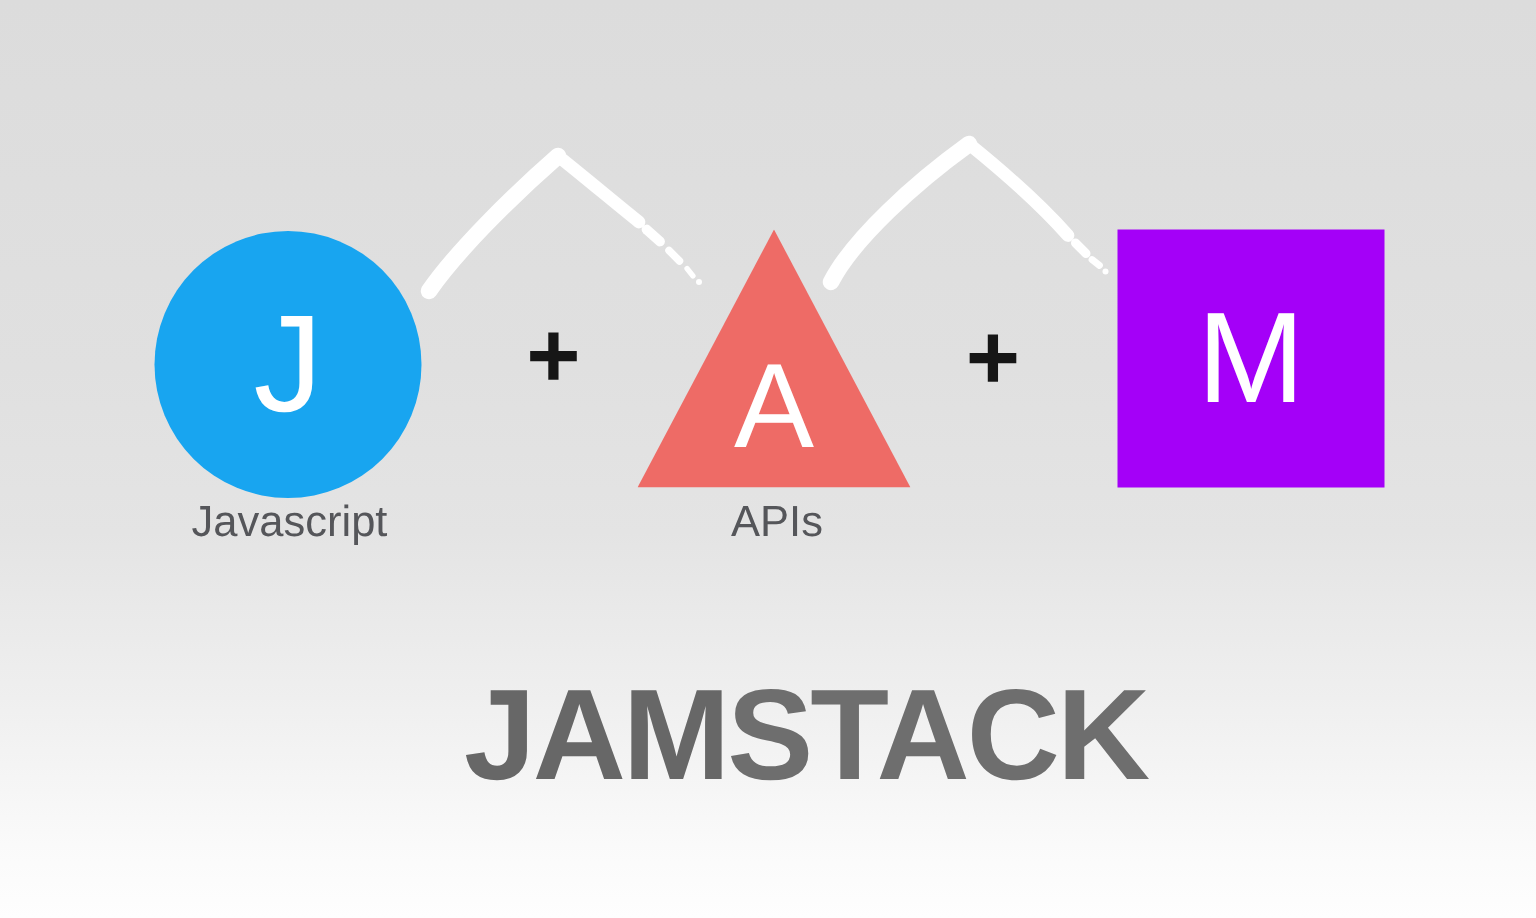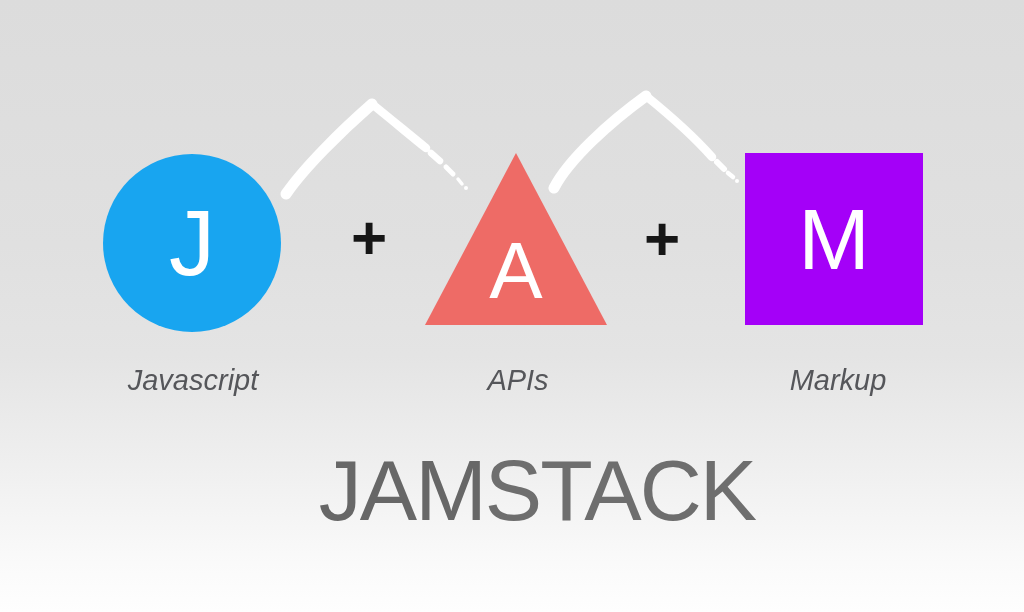--- a/index.html
+++ b/index.html
@@ -32,33 +32,33 @@
   .letter-m{font-size:86px;}
   
   .plus{
     position:absolute;transform:translate(-50%,-50%);
     font-size:62px;font-weight:700;color:#161616;line-height:1;
   }
   .plus-1{left:369px;top:238px;}
   .plus-2{left:662px;top:239px;}
   
   .shape-label{
-    position:absolute;top:364px;transform:translateX(-50%);
-    font-size:29px;color:#55565a;white-space:nowrap;font-style:italic;
+    position:absolute;top:332px;transform:translateX(-50%);
+    font-size:29px;color:#55565a;white-space:nowrap;
   }
   .label-javascript{left:193px;}
   .label-apis{left:518px;text-align:right;}
   .label-markup{left:838px;}
   
   .title{
     position:absolute;top:447px;left:537px;transform:translateX(-50%);
     font-size:86px;line-height:1;letter-spacing:-2px;color:#696969;white-space:nowrap;
   }
-  .title-bold{font-weight:400;color:#676767;}
-  .title-light{font-weight:400;color:#6e6e6e;text-align:right;}
+  .title-bold{font-weight:700;color:#676767;}
+  .title-light{font-weight:700;color:#6e6e6e;text-align:right;}
 </style>
 </head>
 <body>
 
 <div class="canvas">
 
   <svg class="connector-layer" width="1024" height="612" viewBox="0 0 1024 612" xmlns="http://www.w3.org/2000/svg">
 
     <path class="stroke" d="M286,194 C304,168 340,132 372,104" stroke-width="11"></path>
     <path class="stroke" d="M372,104 C392,120 411,136 426,148" stroke-width="8.5"></path>
@@ -88,19 +88,18 @@
   </div>
 
   <div class="plus plus-2">+</div>
 
   <div class="shape-square">
     <span class="shape-letter letter-m">M</span>
   </div>
 
   <div class="shape-label label-javascript">Javascript</div>
   <div class="shape-label label-apis">APIs</div>
-  <div class="shape-label label-markup">Markup</div>
 
   <div class="title">
     <span class="title-bold">JAM</span><span class="title-light">STACK</span>
   </div>
 
 </div>
 
 </body></html>

